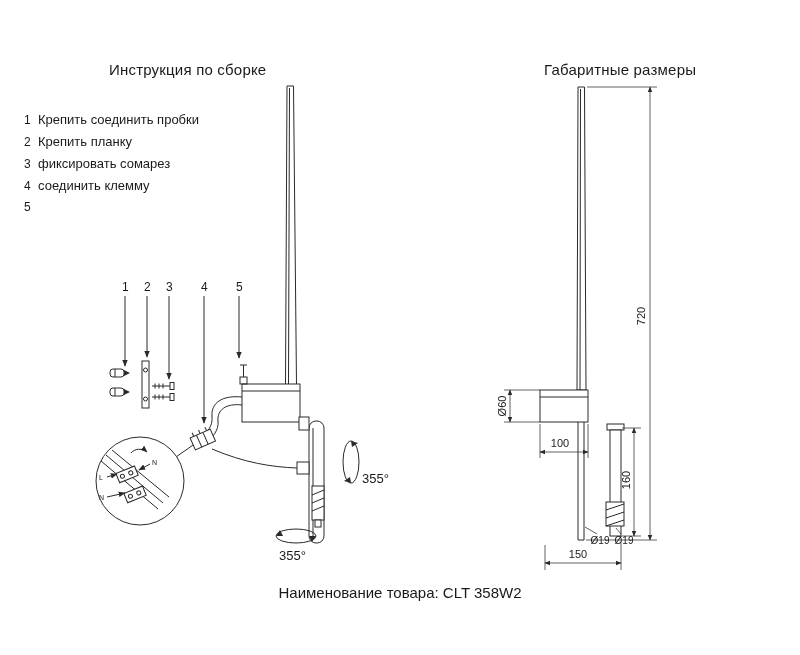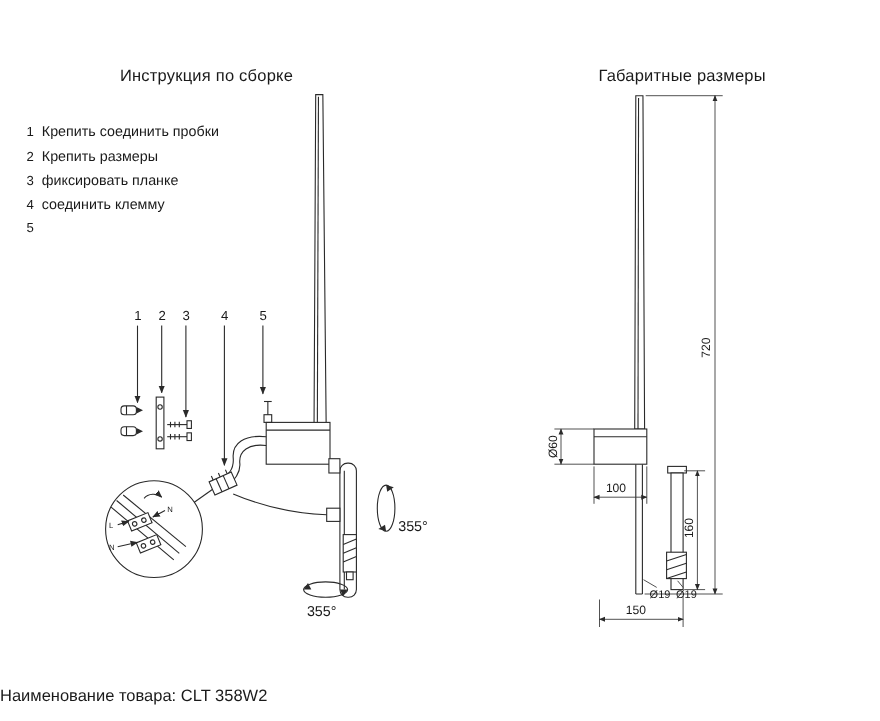--- a/index.html
+++ b/index.html
@@ -6,21 +6,21 @@
   .page {
     position:relative; width:800px; height:655px; background:#ffffff;
     font-family:"Liberation Sans", sans-serif; color:#1a1a1a; overflow:hidden;
   }
   .title { position:absolute; font-size:15px; letter-spacing:.2px; white-space:nowrap; }
   .title-left  { left:109px; top:61px; }
   .title-right { left:544px; top:61px; }
   .steps { position:absolute; left:24px; top:112px; }
   .step  { display:flex; align-items:baseline; height:22px; font-size:13px; white-space:nowrap; }
   .step-num { width:14px; font-size:12px; }
-  .footer { position:absolute; left:0; right:0; top:584px; font-size:15px;margin-top:40px; }
+  .footer { position:absolute; left:0; right:0; top:584px; text-align:center; font-size:15px; }
   svg.draw { position:absolute; left:0; top:0; }
   .ln   { stroke:#2a2a2a; stroke-width:1; fill:none; }
   .lnw  { stroke:#2a2a2a; stroke-width:1; fill:#ffffff; }
   .dimln{ stroke:#3a3a3a; stroke-width:0.8; fill:none; }
   .solid{ fill:#2a2a2a; stroke:none; }
   text.dim   { font-size:11px; fill:#1a1a1a; font-family:"Liberation Sans",sans-serif; }
   text.dimsm { font-size:10px; fill:#1a1a1a; font-family:"Liberation Sans",sans-serif; }
   text.callout { font-size:12px; fill:#1a1a1a; font-family:"Liberation Sans",sans-serif; }
   text.rot { font-size:13px; fill:#1a1a1a; font-family:"Liberation Sans",sans-serif; }
   text.tiny { font-size:7px; fill:#1a1a1a; font-family:"Liberation Sans",sans-serif; }
@@ -33,25 +33,25 @@
   <div class="title title-right">Габаритные размеры</div>
   <div class="title title-left">Инструкция по сборке</div>
 
   <div class="steps">
     <div class="step">
       <span class="step-num">1</span>
       <span class="step-text">Крепить соединить пробки</span>
     </div>
     <div class="step">
       <span class="step-num">2</span>
-      <span class="step-text">Крепить размеры</span>
+      <span class="step-text">Крепить планку</span>
     </div>
     <div class="step">
       <span class="step-num">3</span>
-      <span class="step-text">фиксировать планке</span>
+      <span class="step-text">фиксировать сомарез</span>
     </div>
     <div class="step">
       <span class="step-num">4</span>
       <span class="step-text">соединить клемму</span>
     </div>
     <div class="step">
       <span class="step-num">5</span>
     </div>
   </div>
 

